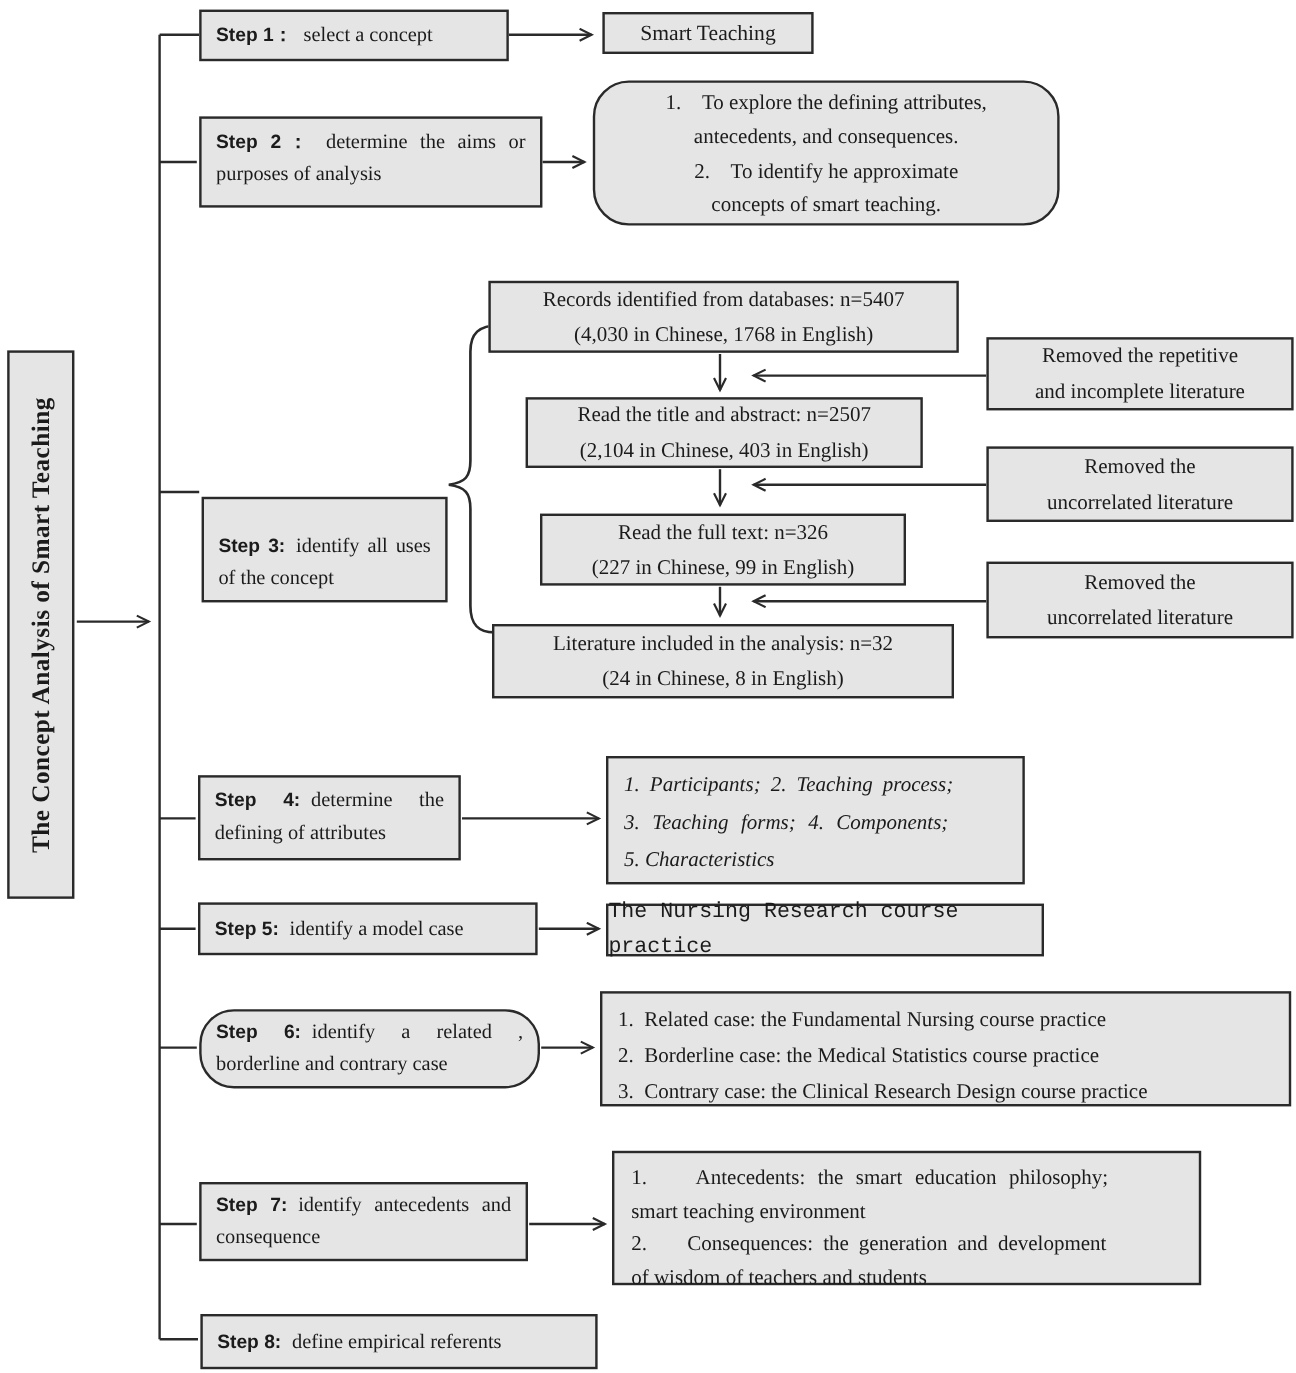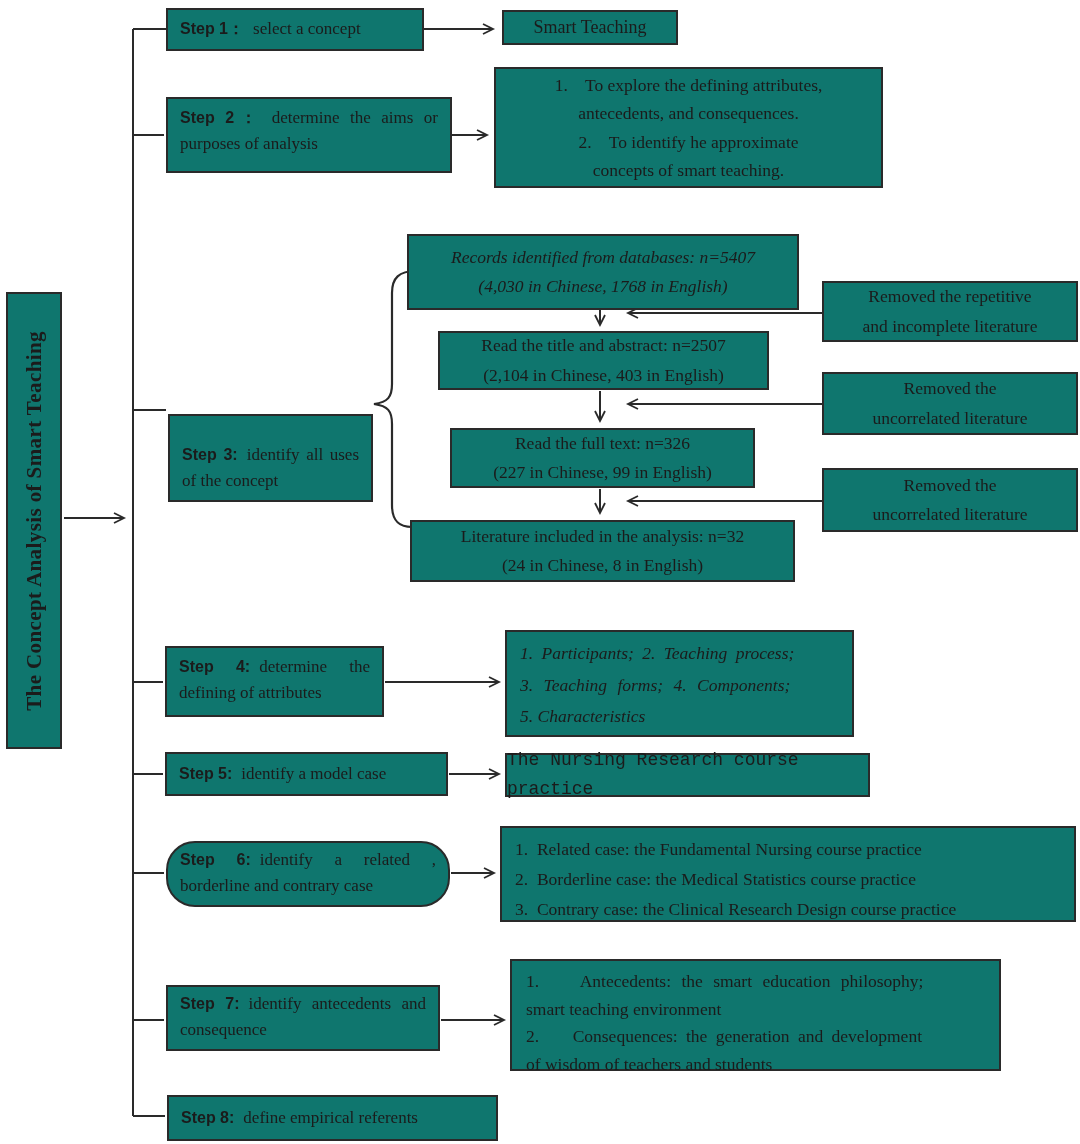--- a/index.html
+++ b/index.html
@@ -2,33 +2,33 @@
 <html><head>
 <meta charset="utf-8">
 <style>
   html,body{margin:0;padding:0;background:#ffffff;}
   .canvas{
     position:relative;width:1080px;height:1144px;background:#ffffff;
     font-family:"Liberation Serif", serif;color:#1b1b1b;overflow:hidden;
   }
   svg.connectors{position:absolute;left:0;top:0;width:1080px;height:1144px;}
   .box{
-    position:absolute;box-sizing:border-box;border:2px solid #2a2a2a;background:#0f766e;
+    position:absolute;box-sizing:border-box;border:2px solid #2a2a2a;background:#e5e5e5;
   }
   
   .step{font-size:17px;line-height:1.55;padding:6px 12px;text-align:justify;}
   .step.vcenter{display:flex;align-items:center;padding-top:0;padding-bottom:0;text-align:left;}
   .sp{
     font-family:"Liberation Sans", sans-serif;font-weight:bold;font-size:16px;
     margin-right:9px;white-space:pre;
   }
   
   .out{font-size:17.5px;line-height:1.62;}
   .out .ln{white-space:pre-wrap;}
-  .center-lines{text-align:center;display:flex;flex-direction:column;justify-content:center;}
+  .center-lines{text-align:center;display:flex;flex-direction:column;justify-content:center;border-radius:30px;}
   .left-lines{text-align:left;}
   .single{display:flex;align-items:center;}
   .single.centered{justify-content:center;}
   .pad{padding:6px 13px;}
   .ws1{word-spacing:4px;}
   .ws2{word-spacing:6px;}
   
   .flowbox{font-size:17.5px;line-height:1.68;text-align:center;display:flex;flex-direction:column;justify-content:center;}
   
   .vtitle-box{display:flex;align-items:center;justify-content:center;}
@@ -155,21 +155,21 @@
     <div class="ln">3.  Contrary case: the Clinical Research Design course practice</div>
   </div>
 
   <div class="box out left-lines" style="left:510px;top:959px;width:491px;height:112px;padding:7px 14px;line-height:1.58;">
     <div class="ln ws2">1.    Antecedents: the smart education philosophy;</div>
     <div class="ln">smart teaching environment</div>
     <div class="ln ws1">2.    Consequences: the generation and development</div>
     <div class="ln">of wisdom of teachers and students</div>
   </div>
 
-  <div class="box flowbox" style="left:407px;top:234px;width:392px;height:76px;font-style:italic;">
+  <div class="box flowbox" style="left:407px;top:234px;width:392px;height:60px;">
     <div>Records identified from databases: n=5407</div>
     <div>(4,030 in Chinese, 1768 in English)</div>
   </div>
 
   <div class="box flowbox" style="left:438px;top:331px;width:331px;height:59px;">
     <div>Read the title and abstract: n=2507</div>
     <div>(2,104 in Chinese, 403 in English)</div>
   </div>
 
   <div class="box flowbox" style="left:450px;top:428px;width:305px;height:60px;">

